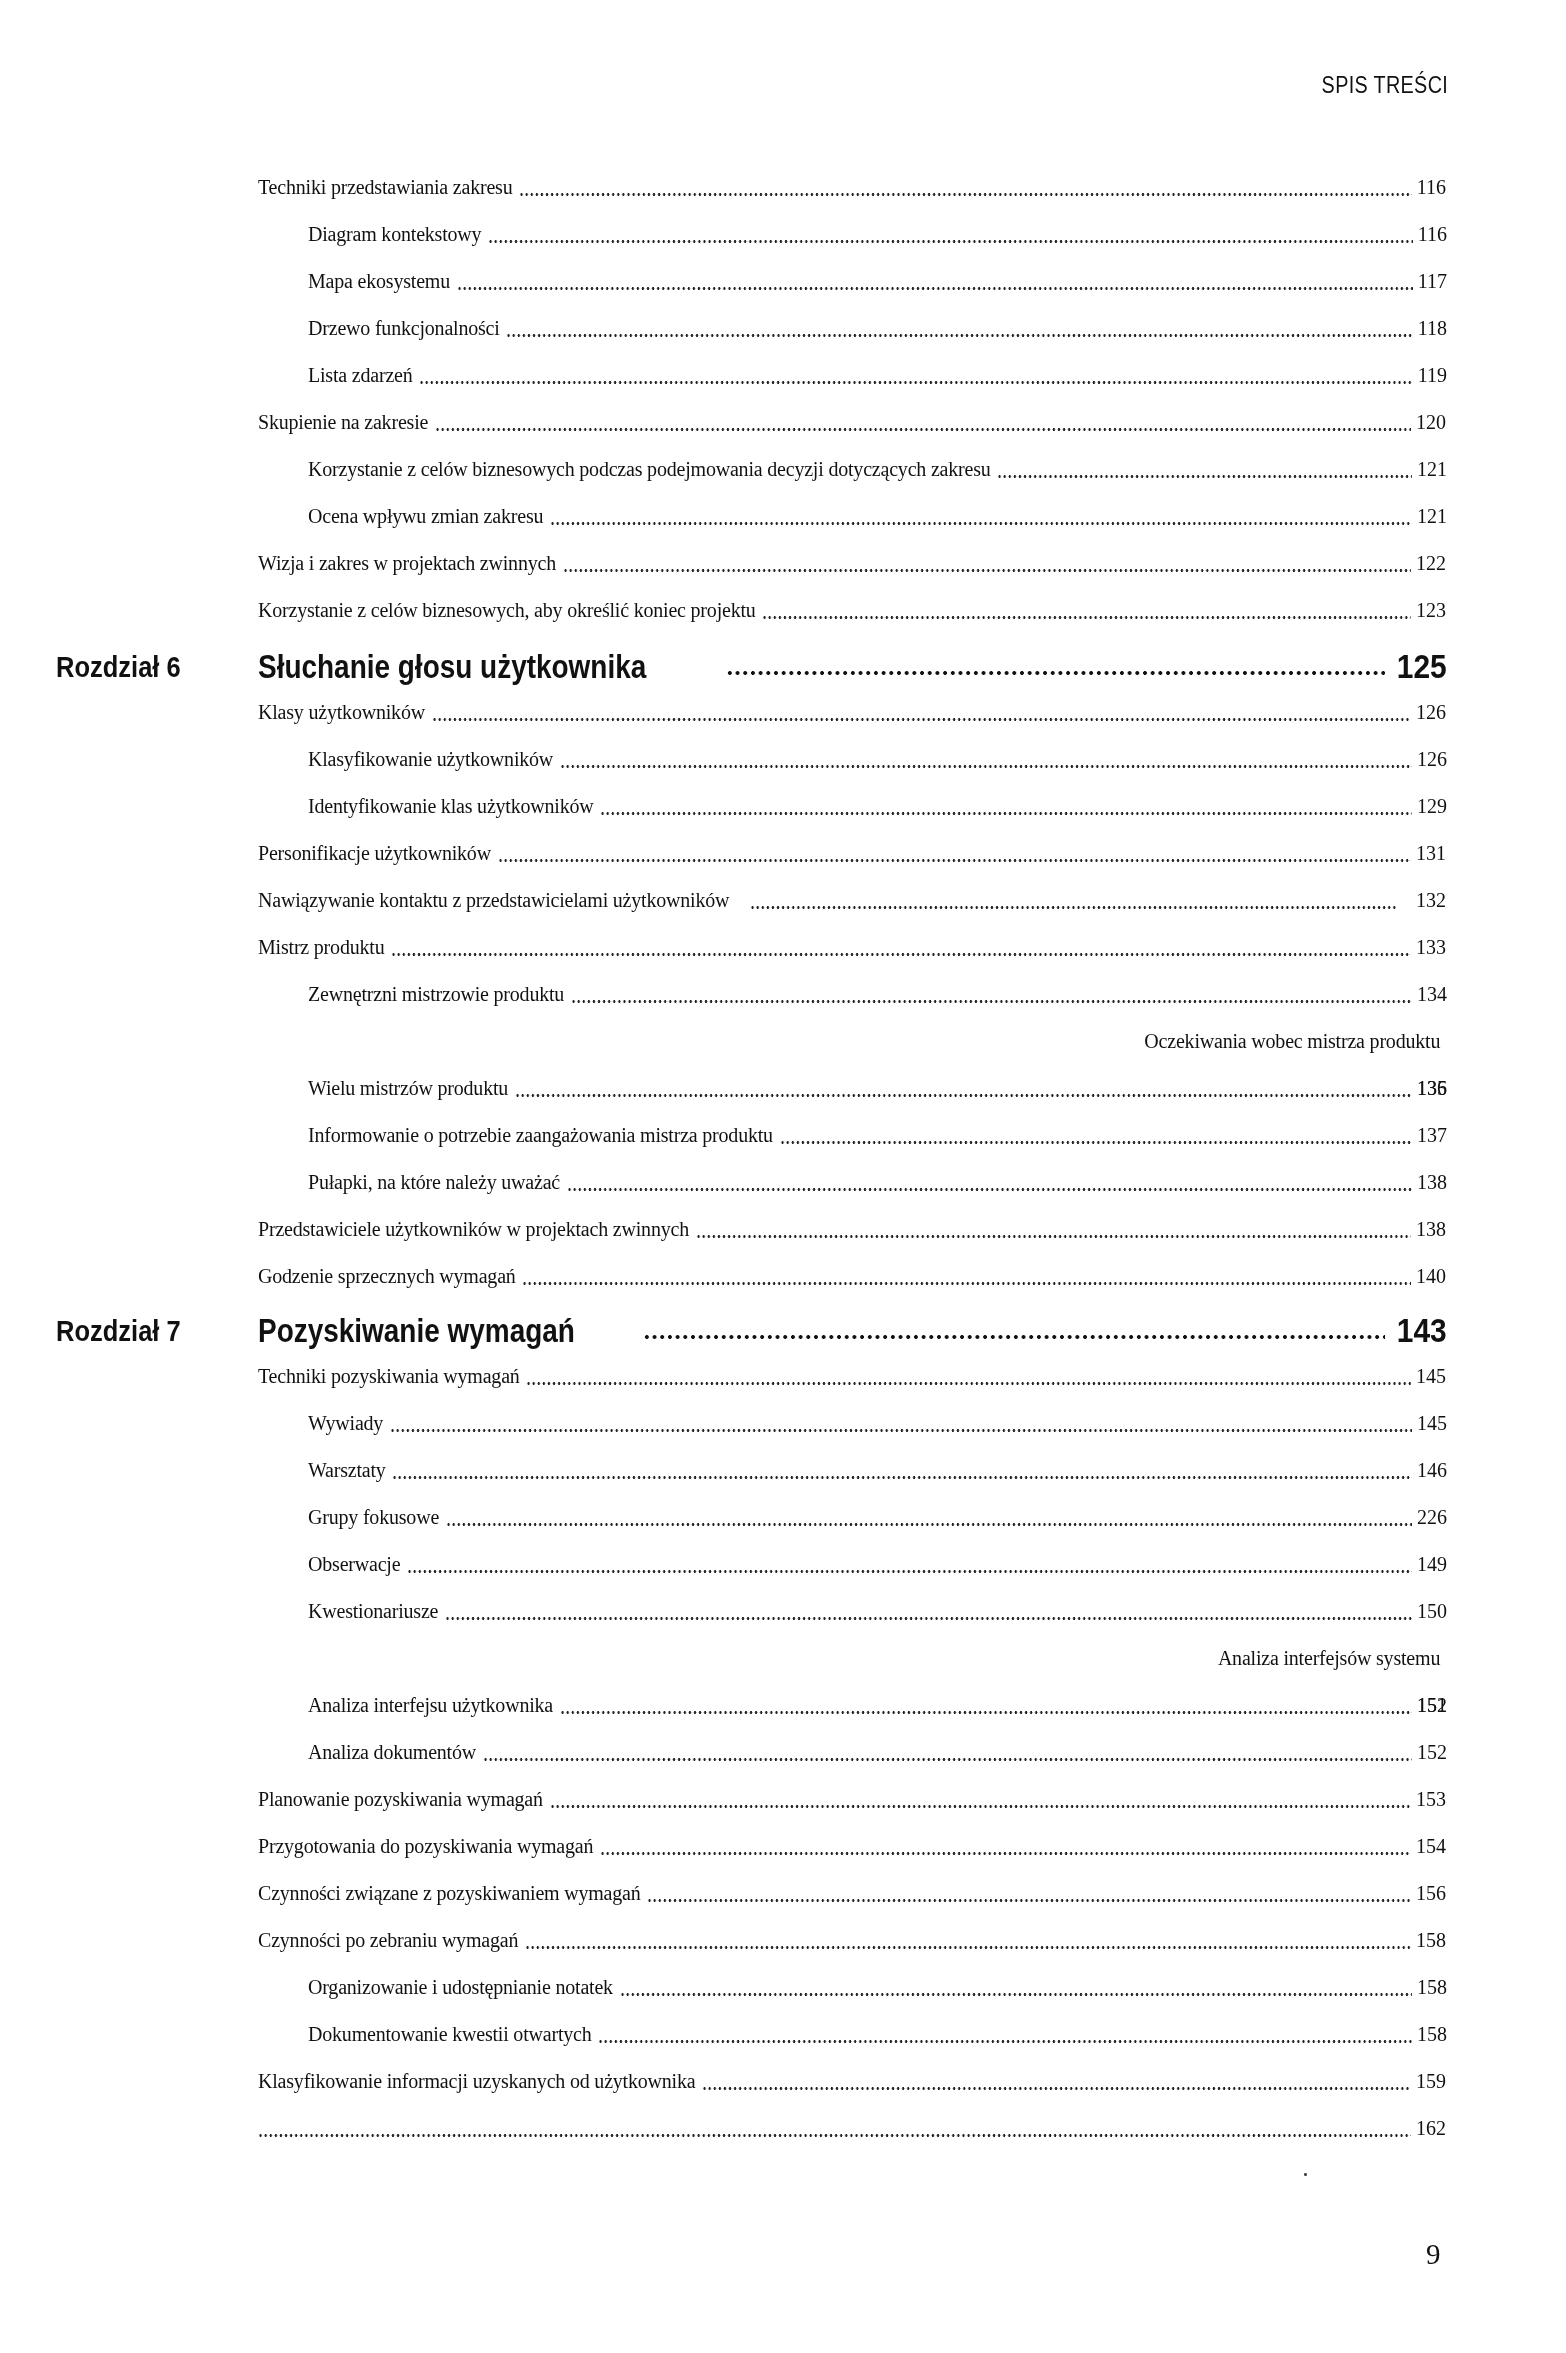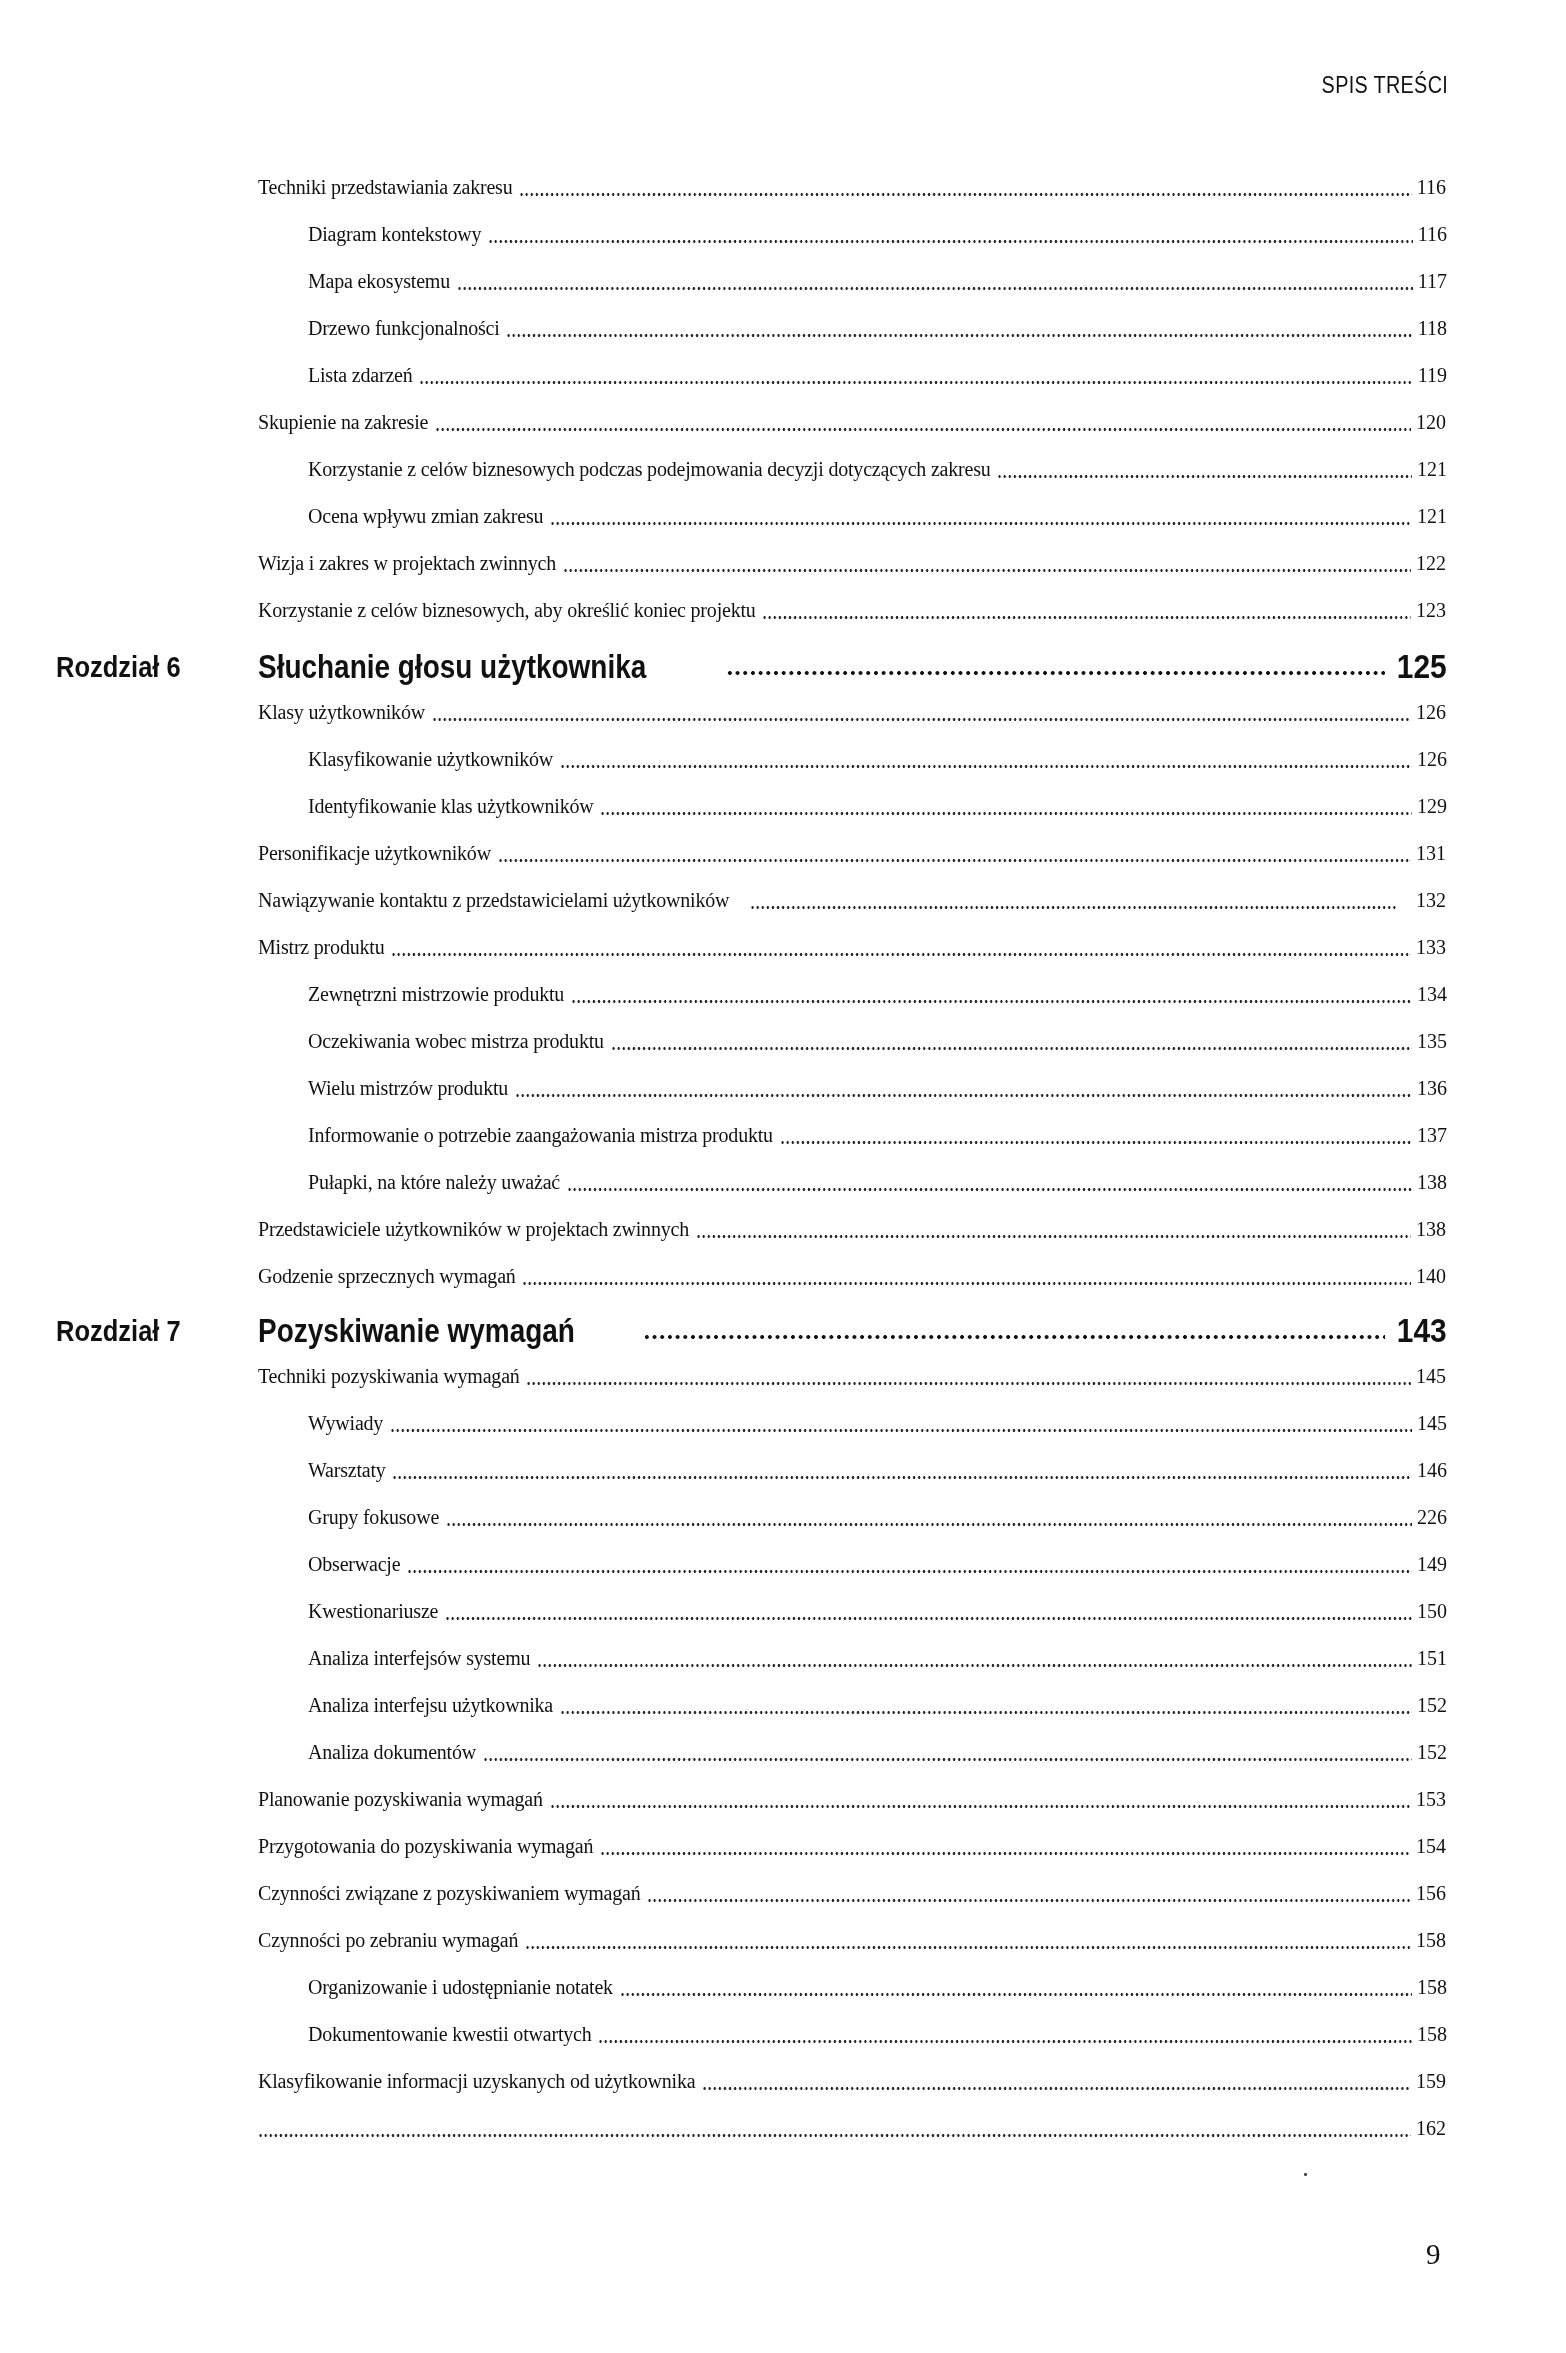--- a/index.html
+++ b/index.html
@@ -143,21 +143,21 @@
     <div class="row" style="top: 928px;">
       <span class="title">Mistrz produktu</span>
       <span class="leader"></span>
       <span class="page">133</span>
     </div>
     <div class="row l2" style="top: 975px;">
       <span class="title">Zewnętrzni mistrzowie produktu</span>
       <span class="leader"></span>
       <span class="page">134</span>
     </div>
-    <div class="row l2" style="top: 1022px;">
+    <div class="row l2" style="top: 1022px; flex-direction: column;">
       <span class="title">Oczekiwania wobec mistrza produktu</span>
       <span class="leader"></span>
       <span class="page">135</span>
     </div>
     <div class="row l2" style="top: 1069px;">
       <span class="title">Wielu mistrzów produktu</span>
       <span class="leader"></span>
       <span class="page">136</span>
     </div>
     <div class="row l2" style="top: 1116px;">
@@ -211,21 +211,21 @@
     <div class="row l2" style="top: 1545px;">
       <span class="title">Obserwacje</span>
       <span class="leader"></span>
       <span class="page">149</span>
     </div>
     <div class="row l2" style="top: 1592px;">
       <span class="title">Kwestionariusze</span>
       <span class="leader"></span>
       <span class="page">150</span>
     </div>
-    <div class="row l2" style="top: 1639px;">
+    <div class="row l2" style="top: 1639px; flex-direction: column;">
       <span class="title">Analiza interfejsów systemu</span>
       <span class="leader"></span>
       <span class="page">151</span>
     </div>
     <div class="row l2" style="top: 1686px;">
       <span class="title">Analiza interfejsu użytkownika</span>
       <span class="leader"></span>
       <span class="page">152</span>
     </div>
     <div class="row l2" style="top: 1733px;">

